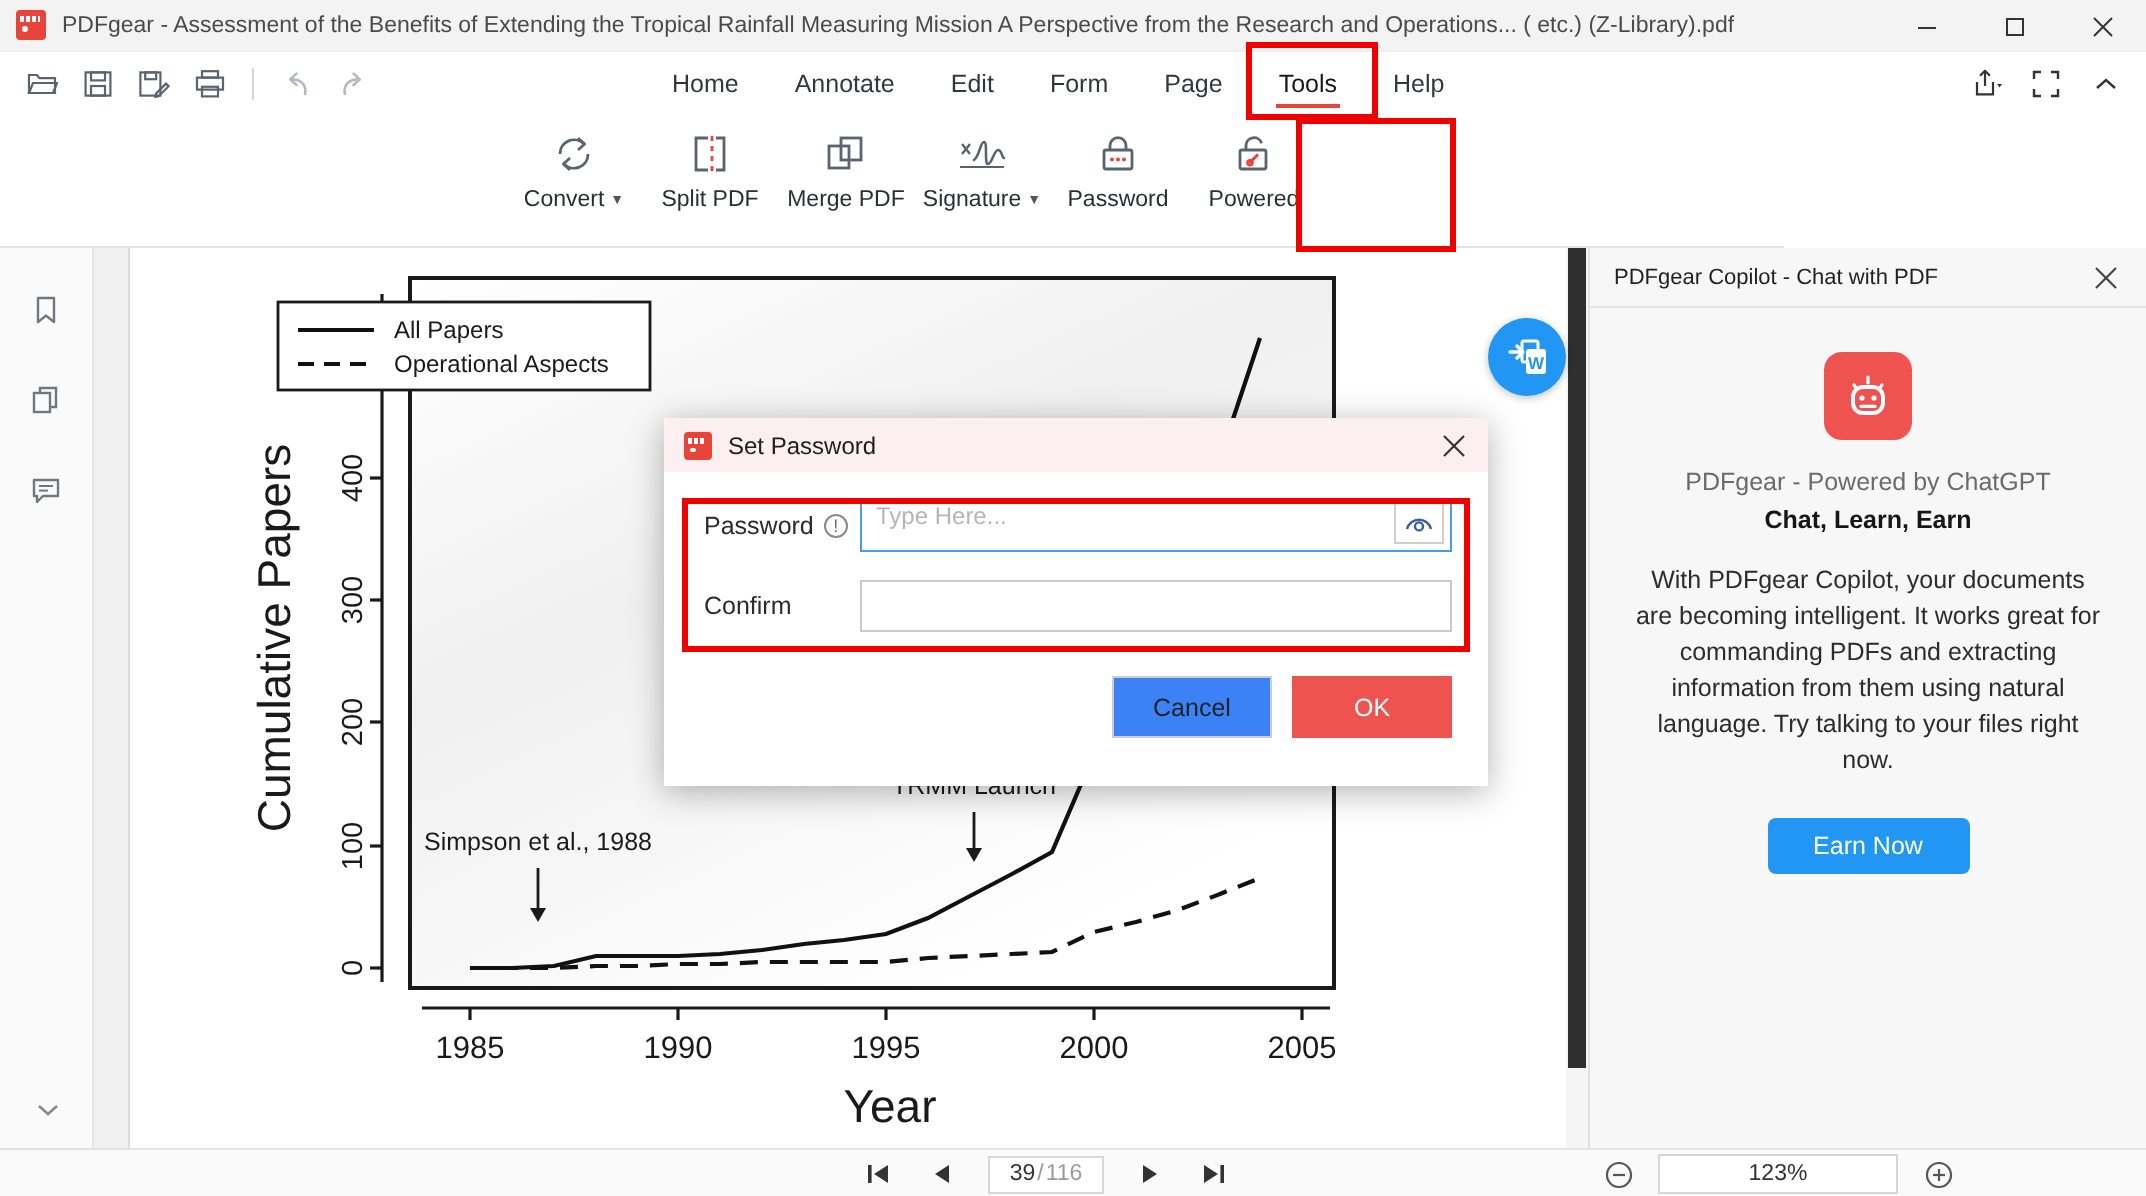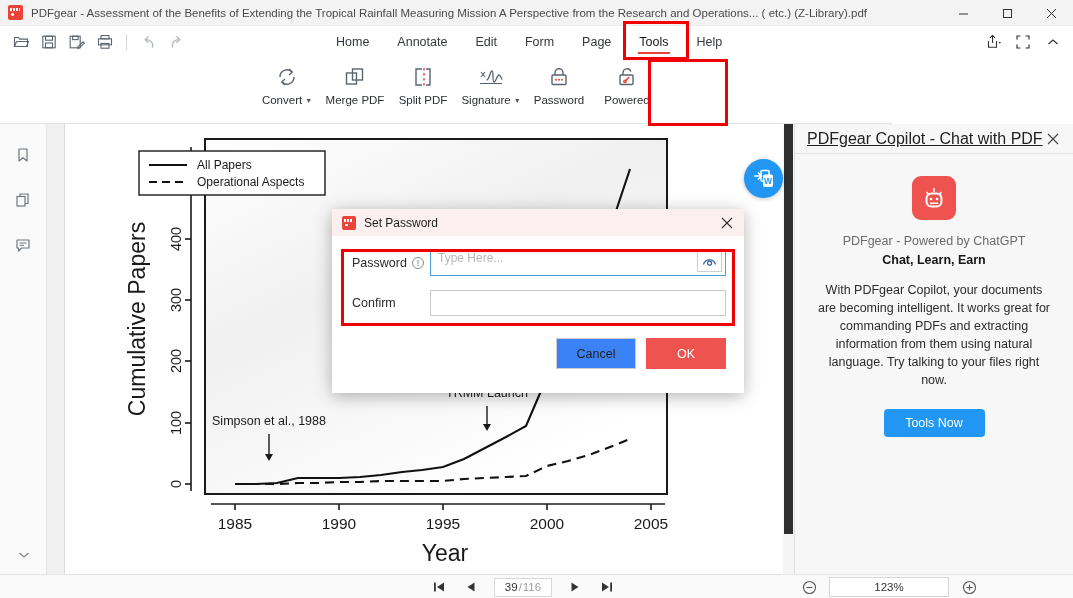--- a/index.html
+++ b/index.html
@@ -126,21 +126,21 @@
 
   
   .rightpanel {
     position: absolute; top: 124px; right: 0; width: 279px; height: 450px;
     background: #f7f7f7; border-left: 1px solid #e0e0e0;
   }
   .rp-header {
     height: 30px; display: flex; align-items: center; justify-content: space-between;
     padding: 0 10px 0 12px; border-bottom: 1px solid #e4e4e4; background: #f7f7f7;
   }
-  .rp-title { font-size: 16px; color: #222; text-decoration: underline; }
+  .rp-title { font-size: 11px; color: #222; }
   .rp-close { font-size: 13px; color: #444; width: 20px; height: 20px;
     display:flex; align-items:center; justify-content:center; }
   .rp-body { padding: 22px 20px 0 20px; text-align: center; }
   .bot-logo {
     width: 44px; height: 44px; border-radius: 9px; background: #ef5350;
     margin: 0 auto 14px auto; display: flex; align-items: center; justify-content: center;
   }
   .rp-sub { font-size: 12.5px; color: #6b6b6b; margin-bottom: 5px; }
   .rp-tag { font-size: 12.5px; color: #161616; font-weight: bold; margin-bottom: 14px; }
   .rp-desc { font-size: 12.5px; color: #2c2c2c; line-height: 18px; }
@@ -364,38 +364,38 @@
             </svg>
           </div>
         <div class="rlabel">
             <span>Convert</span>
             <span class="caret">▼</span>
           </div>
       </div>
       <div class="rtool">
         <div class="ricon">
             <svg width="24" height="24" viewBox="0 0 24 24">
-              <rect x="3.5" y="8" width="10" height="11" fill="none" stroke="#5a6470" stroke-width="1.4"></rect>
-              <rect x="9.5" y="4" width="10" height="11" fill="none" stroke="#5a6470" stroke-width="1.4"></rect>
-            </svg>
-          </div>
-        <div class="rlabel">
-            <span>Merge PDF</span>
-          </div>
-      </div>
-      <div class="rtool">
-        <div class="ricon">
-            <svg width="24" height="24" viewBox="0 0 24 24">
               <path d="M11 4H5v16h6" fill="none" stroke="#5a6470" stroke-width="1.4"></path>
               <path d="M15 4h4v16h-4" fill="none" stroke="#5a6470" stroke-width="1.4"></path>
               <line x1="13" y1="3" x2="13" y2="21" stroke="#e8443a" stroke-width="1.4" stroke-dasharray="2.5,2.5"></line>
             </svg>
           </div>
         <div class="rlabel">
             <span>Split PDF</span>
+          </div>
+      </div>
+      <div class="rtool">
+        <div class="ricon">
+            <svg width="24" height="24" viewBox="0 0 24 24">
+              <rect x="3.5" y="8" width="10" height="11" fill="none" stroke="#5a6470" stroke-width="1.4"></rect>
+              <rect x="9.5" y="4" width="10" height="11" fill="none" stroke="#5a6470" stroke-width="1.4"></rect>
+            </svg>
+          </div>
+        <div class="rlabel">
+            <span>Merge PDF</span>
           </div>
       </div>
       <div class="rtool">
         <div class="ricon">
             <svg width="28" height="24" viewBox="0 0 28 24">
               <path d="M4 7l4 5M8 7l-4 5" fill="none" stroke="#5a6470" stroke-width="1.2"></path>
               <path d="M10 15c3-2 3-9 5-9s0 11 2 11 3-7 5-7 2 4 3 4" fill="none" stroke="#5a6470" stroke-width="1.3" stroke-linecap="round"></path>
               <line x1="3" y1="18.5" x2="25" y2="18.5" stroke="#5a6470" stroke-width="1.1"></line>
             </svg>
           </div>
@@ -563,21 +563,21 @@
           <path d="M7 8.5l1.6 2.2M21 8.5l-1.6 2.2" stroke="#fff" stroke-width="1.6" stroke-linecap="round"></path>
           <rect x="6.5" y="9.5" width="15" height="13" rx="5" fill="none" stroke="#fff" stroke-width="2"></rect>
           <circle cx="11" cy="15" r="1.3" fill="#fff"></circle>
           <circle cx="17" cy="15" r="1.3" fill="#fff"></circle>
           <line x1="10.5" y1="19.2" x2="17.5" y2="19.2" stroke="#fff" stroke-width="1.6" stroke-linecap="round"></line>
         </svg>
       </div>
       <div class="rp-sub">PDFgear - Powered by ChatGPT</div>
       <div class="rp-tag">Chat, Learn, Earn</div>
       <div class="rp-desc">With PDFgear Copilot, your documents are becoming intelligent. It works great for commanding PDFs and extracting information from them using natural language. Try talking to your files right now.</div>
-      <div class="chat-btn">Tools Now</div>
+      <div class="chat-btn">Earn Now</div>
     </div>
   </div>
 
   <div class="statusbar">
     <div class="pager">
       <div class="pbtn">
         <svg width="14" height="14" viewBox="0 0 14 14">
             <rect x="2" y="2.5" width="1.8" height="9" fill="#333"></rect>
             <polygon points="12,2.5 12,11.5 5,7" fill="#333"></polygon>
           </svg>

